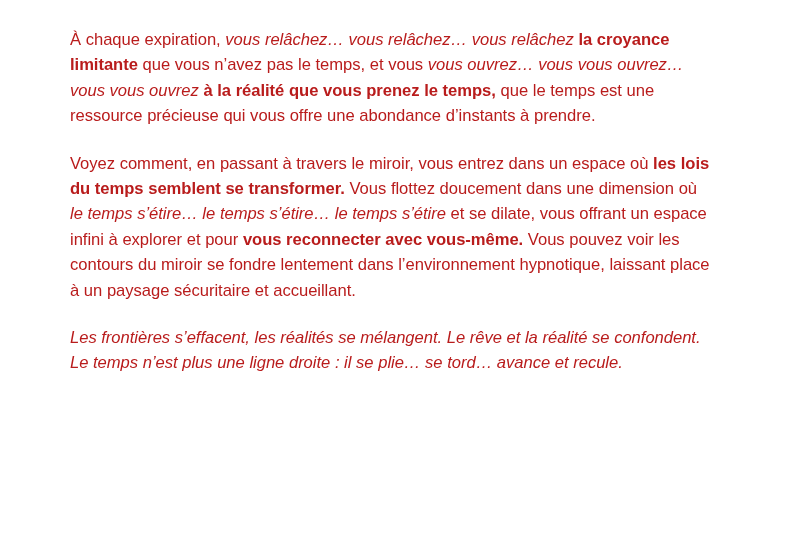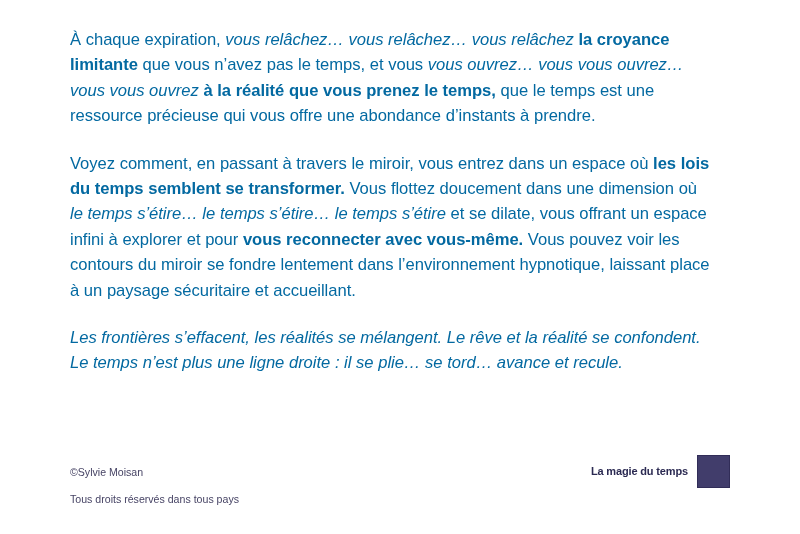--- a/index.html
+++ b/index.html
@@ -23,21 +23,21 @@
   .content {
     position: absolute;
     left: 70px;
     top: 27px;
     width: 642px;
   }
   .para {
     margin: 0 0 22px 0;
     font-size: 16.6px;
     line-height: 25.4px;
-    color: #0369a1;
+    color: #b91c1c;
     letter-spacing: -0.04px;
     word-spacing: 0.1px;
   }
   .para:last-child {
     margin-bottom: 0;
   }
   .para .b {
     font-weight: bold;
   }
   .para .i {
@@ -98,27 +98,14 @@
   <div class="content">
 
     <p class="para"><span>À chaque expiration, </span><span class="i">vous relâchez… vous relâchez… vous relâchez</span><span> </span><span class="b">la croyance limitante</span><span> que vous n’avez pas le temps, et vous </span><span class="i">vous ouvrez… vous vous ouvrez… vous vous ouvrez</span><span> </span><span class="b">à la réalité que vous prenez le temps,</span><span> que le temps est une ressource précieuse qui vous offre une abondance d’instants à prendre.</span></p>
 
     <p class="para"><span>Voyez comment, en passant à travers le miroir, vous entrez dans un espace où </span><span class="b">les lois du temps semblent se transformer.</span><span> Vous flottez doucement dans une dimension où </span><span class="i">le temps s’étire… le temps s’étire… le temps s’étire</span><span> et se dilate, vous offrant un espace infini à explorer et pour </span><span class="b">vous reconnecter avec vous-même.</span><span> Vous pouvez voir les contours du miroir se fondre lentement dans l’environnement hypnotique, laissant place à un paysage sécuritaire et accueillant.</span></p>
 
     <p class="para para-italic"><span>Les frontières s’effacent, les réalités se mélangent. Le rêve et la réalité se confondent. Le temps n’est plus une ligne droite : il se plie… se tord… avance et recule.</span></p>
 
   </div>
 
-  <div class="footer">
-
-    <div class="copyright">
-      <span class="line">©Sylvie Moisan</span>
-      <span class="line">Tous droits réservés dans tous pays</span>
-    </div>
-
-    <div class="brand">
-      <span class="brand-name">La magie du temps</span>
-      <span class="brand-mark"></span>
-    </div>
-
-  </div>
 
 </div>
 
 </body></html>

